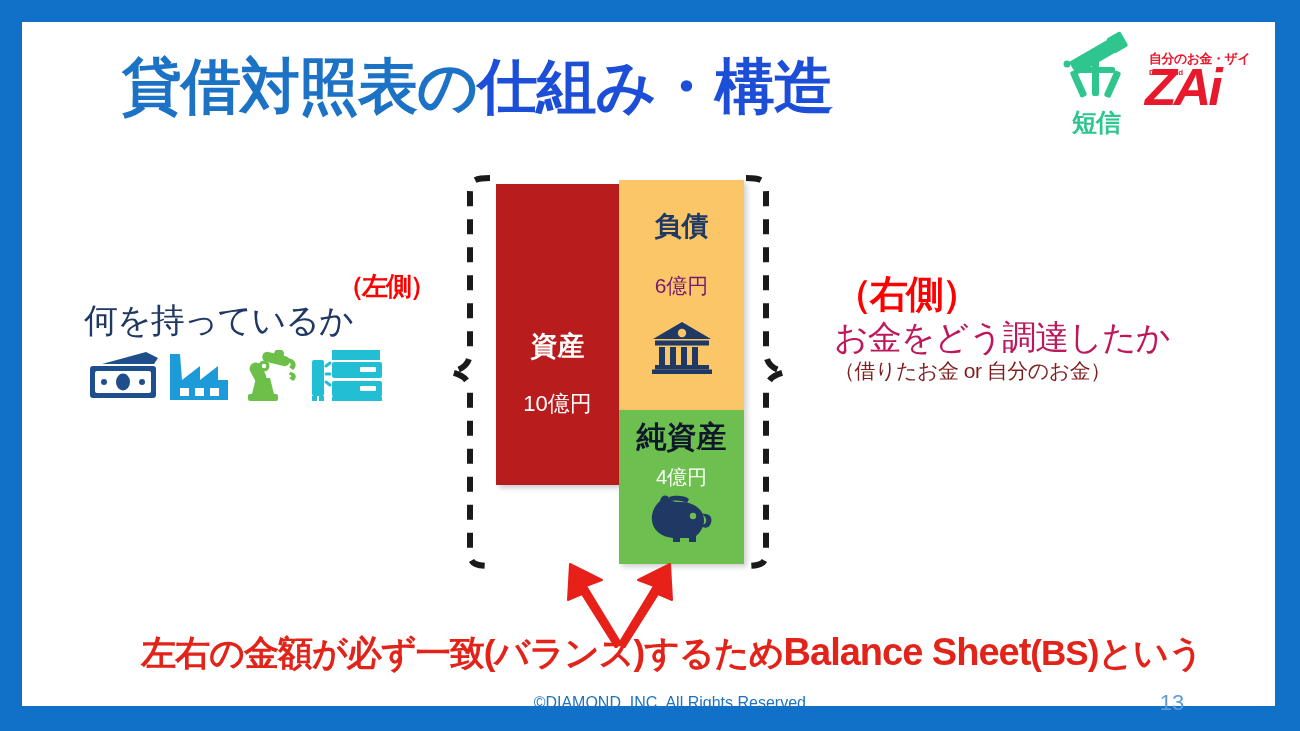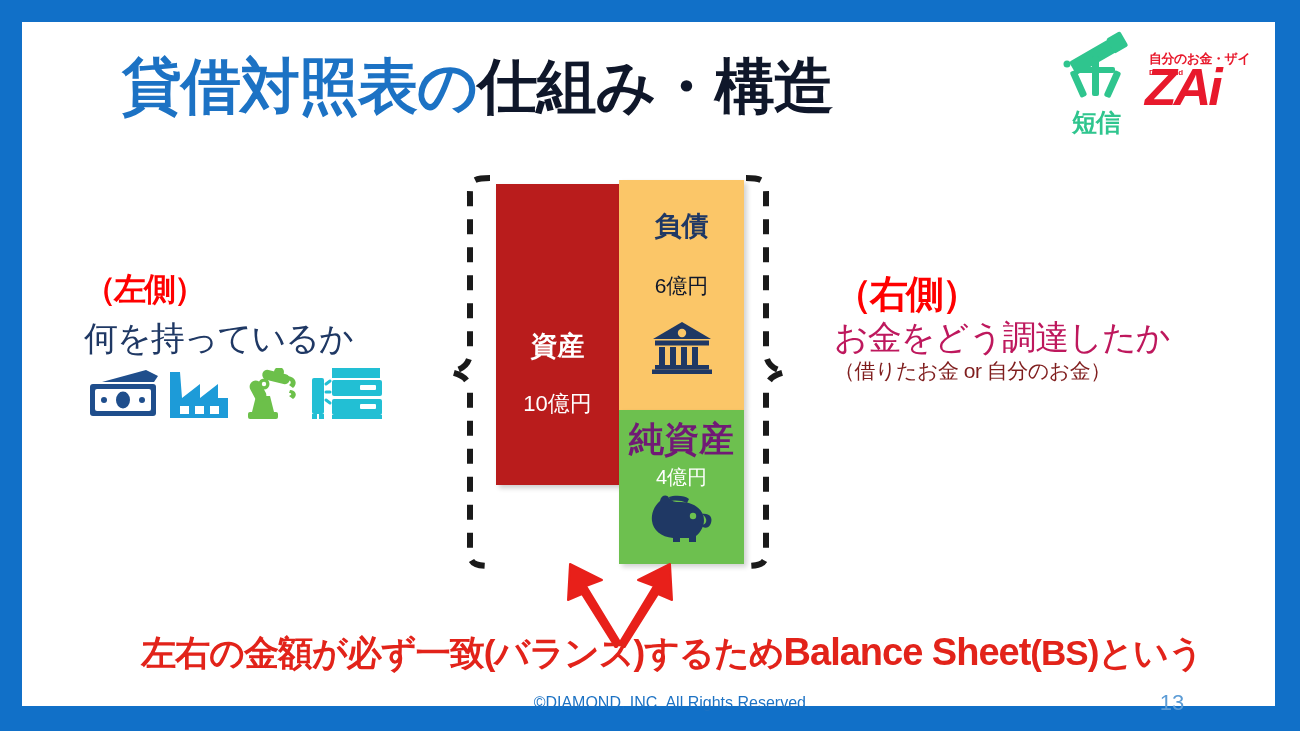--- a/index.html
+++ b/index.html
@@ -36,21 +36,21 @@
     position: absolute;
     left: 100px;
     top: 32px;
     white-space: nowrap;
     font-size: 60px;
     font-weight: 700;
     letter-spacing: -1px;
     line-height: 1.1;
   }
   .title-blue { color: #1C72C4; }
-  .title-red  { color: #0f172a; }
+  .title-red  { color: #1d4ed8; }
 
   
   #logo-area {
     position: absolute;
     right: 12px;
     top: 8px;
     display: flex;
     align-items: center;
     gap: 10px;
   }
@@ -142,62 +142,62 @@
     position: absolute;
     width: 100%;
     text-align: center;
     line-height: 1.1;
   }
 
   #assets-label  { top: 148px; font-size: 27px; color: #ffffff; }
   #assets-amount { top: 208px; font-size: 22px; color: #ffffff; }
 
   #liabilities-label  { top: 32px; font-size: 27px; color: #1F3864; }
-  #liabilities-amount { top: 94px; font-size: 21px; color: #0f172a; font-weight: 400; }
+  #liabilities-amount { top: 94px; font-size: 21px; color: #701a75; font-weight: 400; }
   #bank-icon-wrap {
     position: absolute;
     top: 140px; left: 0; width: 100%;
     display: flex; justify-content: center;
   }
 
-  #equity-label  { top: 10px; font-size: 35px; color: #701a75; }
+  #equity-label  { top: 10px; font-size: 30px; color: #0f172a; }
   #equity-amount { top: 48px; font-size: 20px; color: #ffffff; margin-top: 8px; }
   #piggy-icon-wrap {
     position: absolute;
     top: 82px; left: 0; width: 100%;
     display: flex; justify-content: center;
   }
 
   
   .bracket { position: absolute; }
   #left-bracket  { left: 424px; top: 152px; }
   #right-bracket { left: 722px; top: 152px; }
 
   
   #left-side-group {
     position: absolute;
     left: 62px;
     top: 250px;
     width: 350px;
   }
   #left-side-tag {
-    text-align: left;
+    text-align: right;
     color: #FF0000;
-    font-size: 32px;
+    font-size: 26px;
     font-weight: 700;
     line-height: 1.1;
     letter-spacing: -2px;
   }
   #left-side-desc {
     text-align: left;
     color: #1F3864;
     font-size: 34px;
     line-height: 1.15;
     letter-spacing: -1px;
-    margin-top: 12px;
+    margin-top: 0;
   }
   #left-icons {
     display: flex;
     align-items: flex-end;
     gap: 8px;
     margin-top: 8px;
     margin-left: 4px;
   }
 
   

